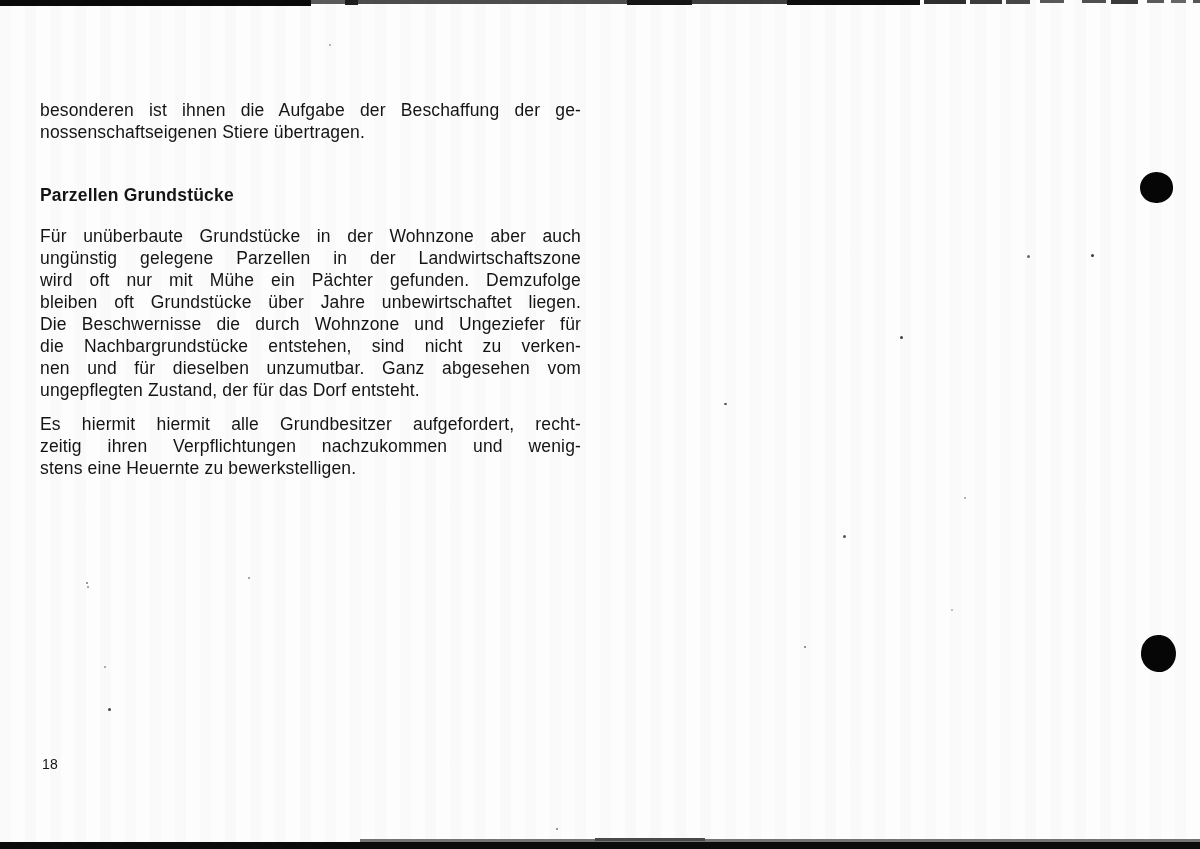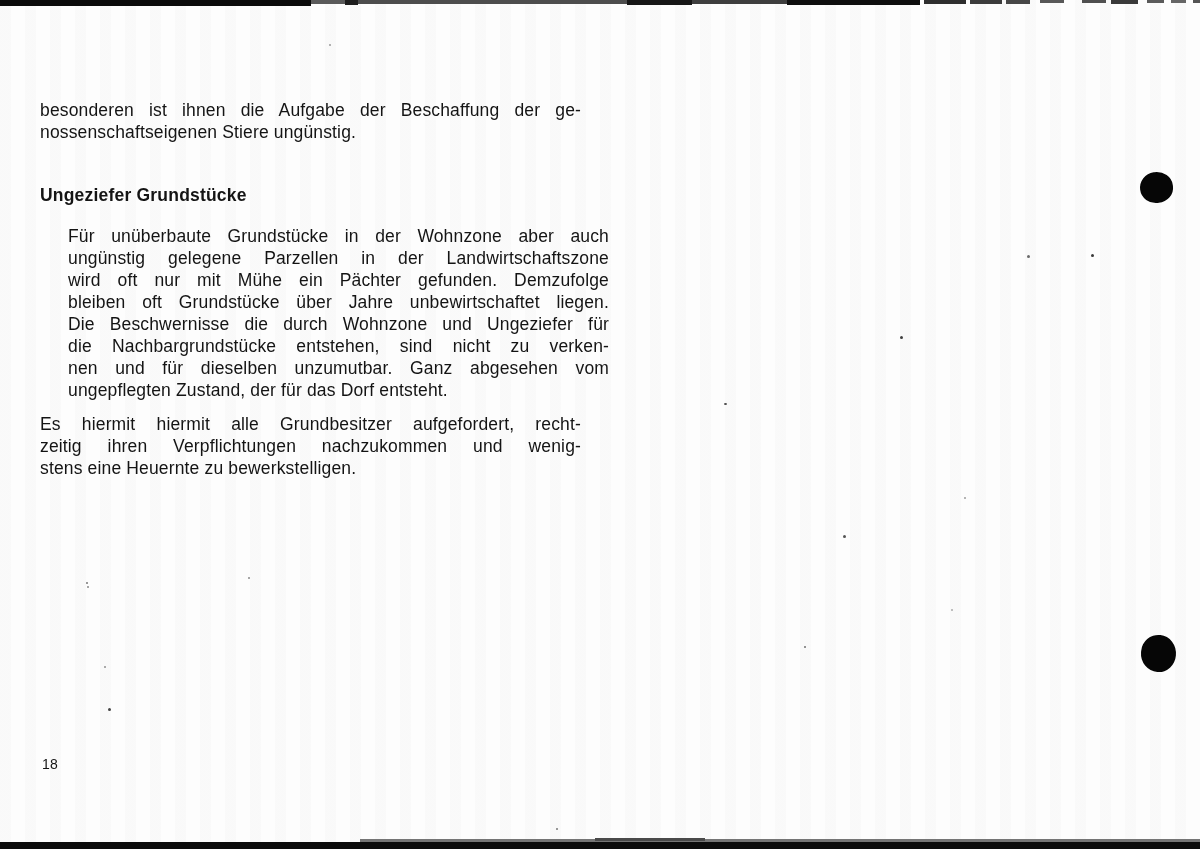--- a/index.html
+++ b/index.html
@@ -65,26 +65,26 @@
     <span class="seg" style="left:1040px;top:0;width:24px;height:3px;background:#585858;"></span>
     <span class="seg" style="left:1082px;top:0;width:24px;height:3px;background:#505050;"></span>
     <span class="seg" style="left:1111px;top:0;width:27px;height:4px;background:#3a3a3a;"></span>
     <span class="seg" style="left:1147px;top:0;width:17px;height:3px;background:#5a5a5a;"></span>
     <span class="seg" style="left:1171px;top:0;width:15px;height:3px;background:#666666;"></span>
     <span class="seg" style="left:1193px;top:0;width:7px;height:3px;background:#555555;"></span>
   </div>
 
   <div class="textblock" style="top:99px;">
       <div class="tline">besonderen ist ihnen die Aufgabe der Beschaffung der ge-</div>
-      <div class="tline last">nossenschaftseigenen Stiere ungünstig.</div>
+      <div class="tline last">nossenschaftseigenen Stiere übertragen.</div>
     </div>
 
-  <h2 class="heading">Ungeziefer Grundstücke</h2>
+  <h2 class="heading">Parzellen Grundstücke</h2>
 
-  <div class="textblock" style="top:225px;margin-left:28px;">
+  <div class="textblock" style="top:225px;">
       <div class="tline">Für unüberbaute Grundstücke in der Wohnzone aber auch</div>
       <div class="tline">ungünstig gelegene Parzellen in der Landwirtschaftszone</div>
       <div class="tline">wird oft nur mit Mühe ein Pächter gefunden. Demzufolge</div>
       <div class="tline">bleiben oft Grundstücke über Jahre unbewirtschaftet liegen.</div>
       <div class="tline">Die Beschwernisse die durch Wohnzone und Ungeziefer für</div>
       <div class="tline">die Nachbargrundstücke entstehen, sind nicht zu verken-</div>
       <div class="tline">nen und für dieselben unzumutbar. Ganz abgesehen vom</div>
       <div class="tline last">ungepflegten Zustand, der für das Dorf entsteht.</div>
     </div>
 

